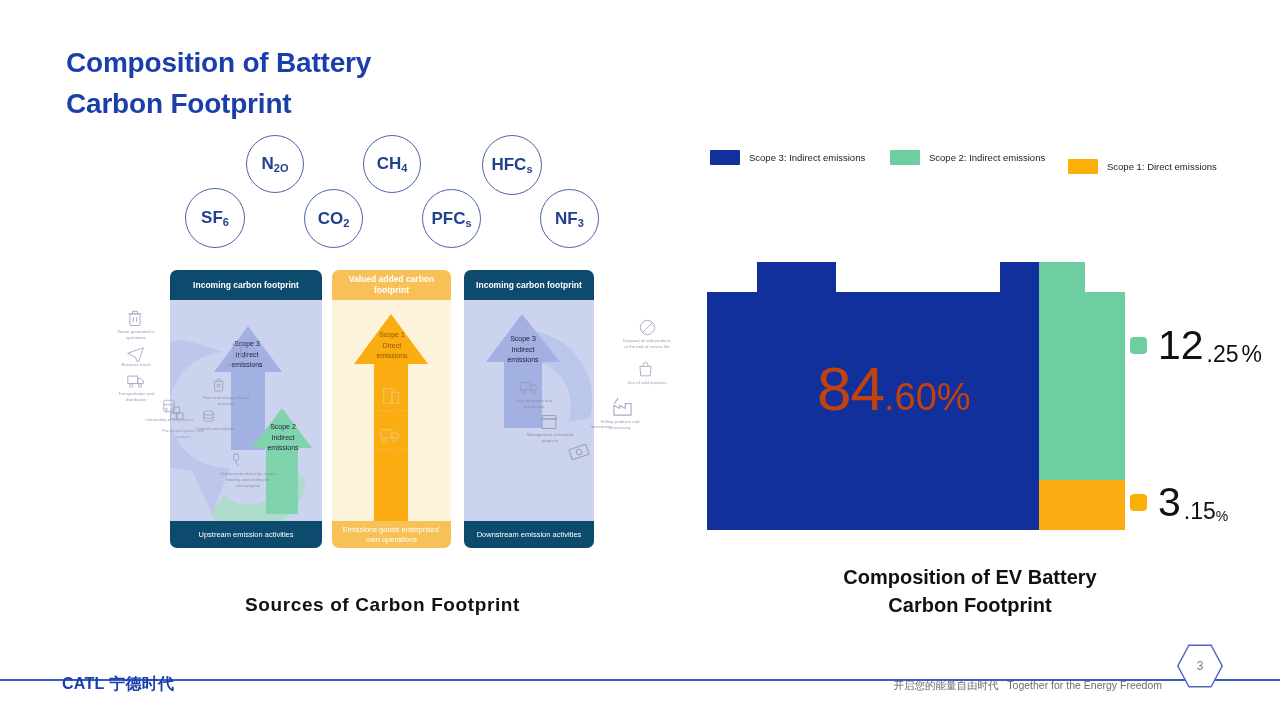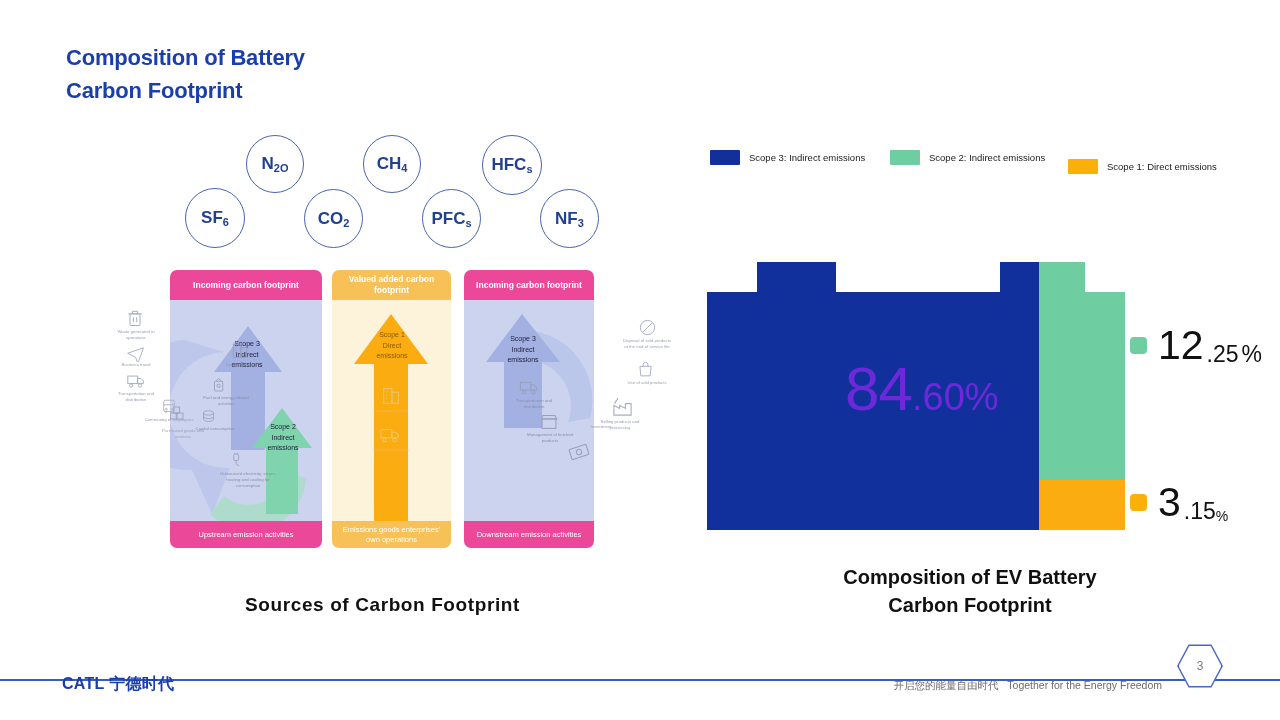--- a/index.html
+++ b/index.html
@@ -8,21 +8,21 @@
     font-family: "Liberation Sans", sans-serif;
     background: #ffffff;
     position: relative;
     overflow: hidden;
   }
 
   
   .slide-title {
     position: absolute;
     left: 66px; top: 42px;
-    font-size: 22px;
+    font-size: 28px;
     font-weight: bold;
     color: #1a3faa;
     line-height: 1.48;
     letter-spacing: -0.2px;
   }
 
   
   .gas-circle {
     position: absolute;
     border: 1.4px solid #4a63ad;
@@ -65,21 +65,21 @@
     align-items: center;
     justify-content: center;
     text-align: center;
     color: #fff;
     font-size: 7.5px;
     line-height: 1.25;
     padding: 0 4px;
   }
   .panel-body { position: absolute; top: 30px; bottom: 27px; left: 0; right: 0; overflow: hidden; }
 
-  .panel-blue .panel-head, .panel-blue .panel-foot { background: #ec4899; }
+  .panel-blue .panel-head, .panel-blue .panel-foot { background: #0c4a6e; }
   .panel-blue .panel-body { background: #ccd3ef; }
   .panel-amber .panel-head, .panel-amber .panel-foot { background: #f7c158; }
   .panel-amber .panel-body { background: #fdf2da; }
 
   .arrow-label {
     position: absolute;
     text-align: center;
     font-size: 7px;
     line-height: 1.5;
     color: #1d1d3a;
@@ -111,24 +111,23 @@
   .legend-item { position: absolute; display: flex; align-items: center; gap: 9px; }
   .legend-swatch { width: 30px; height: 15px; border-radius: 1px; }
   .legend-text { font-size: 9.5px; color: #1b1b1b; white-space: nowrap; }
 
   
   #chart { position: absolute; left: 707px; top: 258px; width: 420px; height: 272px; }
   .bar { position: absolute; }
 
   .value-inside {
     position: absolute;
-    color: #6d28d9;
+    color: #c2410c;
     white-space: nowrap;
     line-height: 1;
-    margin-left: 28px;
   }
   .v-big { font-size: 62px; letter-spacing: -1px; }
   .v-small { font-size: 38px; }
 
   .value-side { position: absolute; display: flex; align-items: flex-end; white-space: nowrap; }
   .side-dot { width: 17px; height: 17px; border-radius: 4px; align-self: center; margin-right: 11px; }
   .s-big { font-size: 41px; color: #111; line-height: 1; }
   .s-mid { font-size: 23px; color: #111; line-height: 1; margin-left: 3px; }
   .s-sm  { font-size: 14px; color: #111; line-height: 1; }
 

